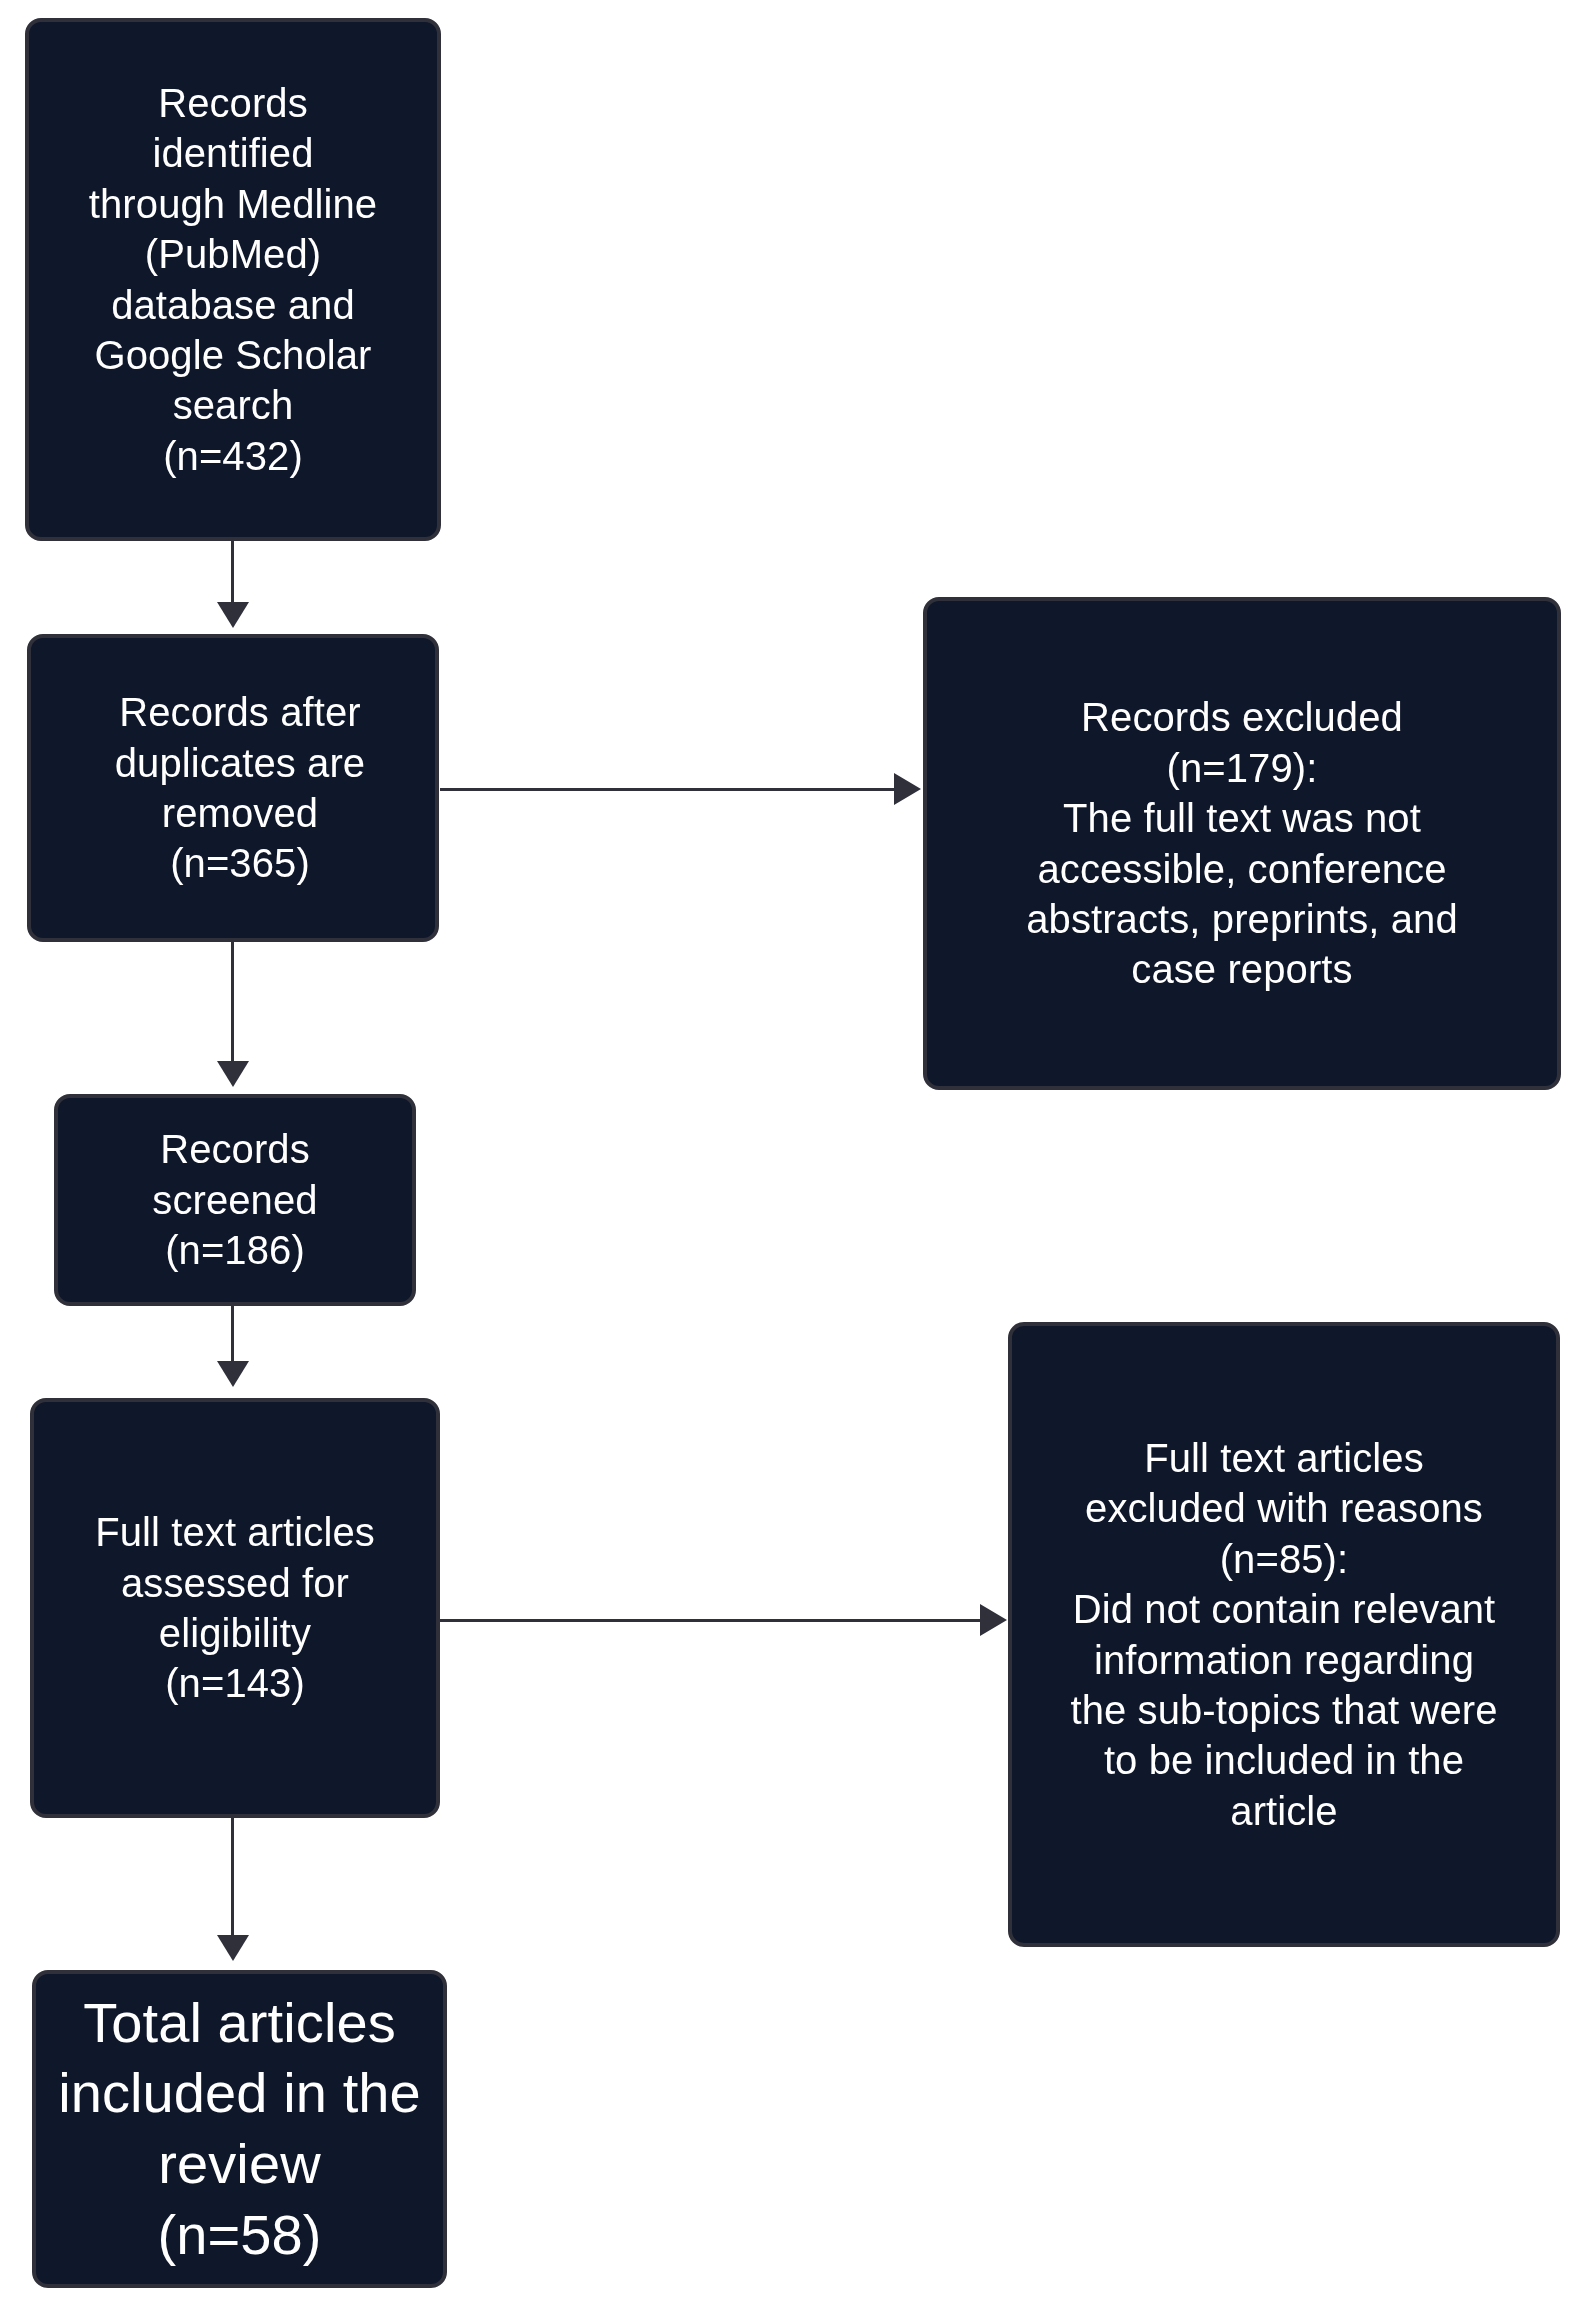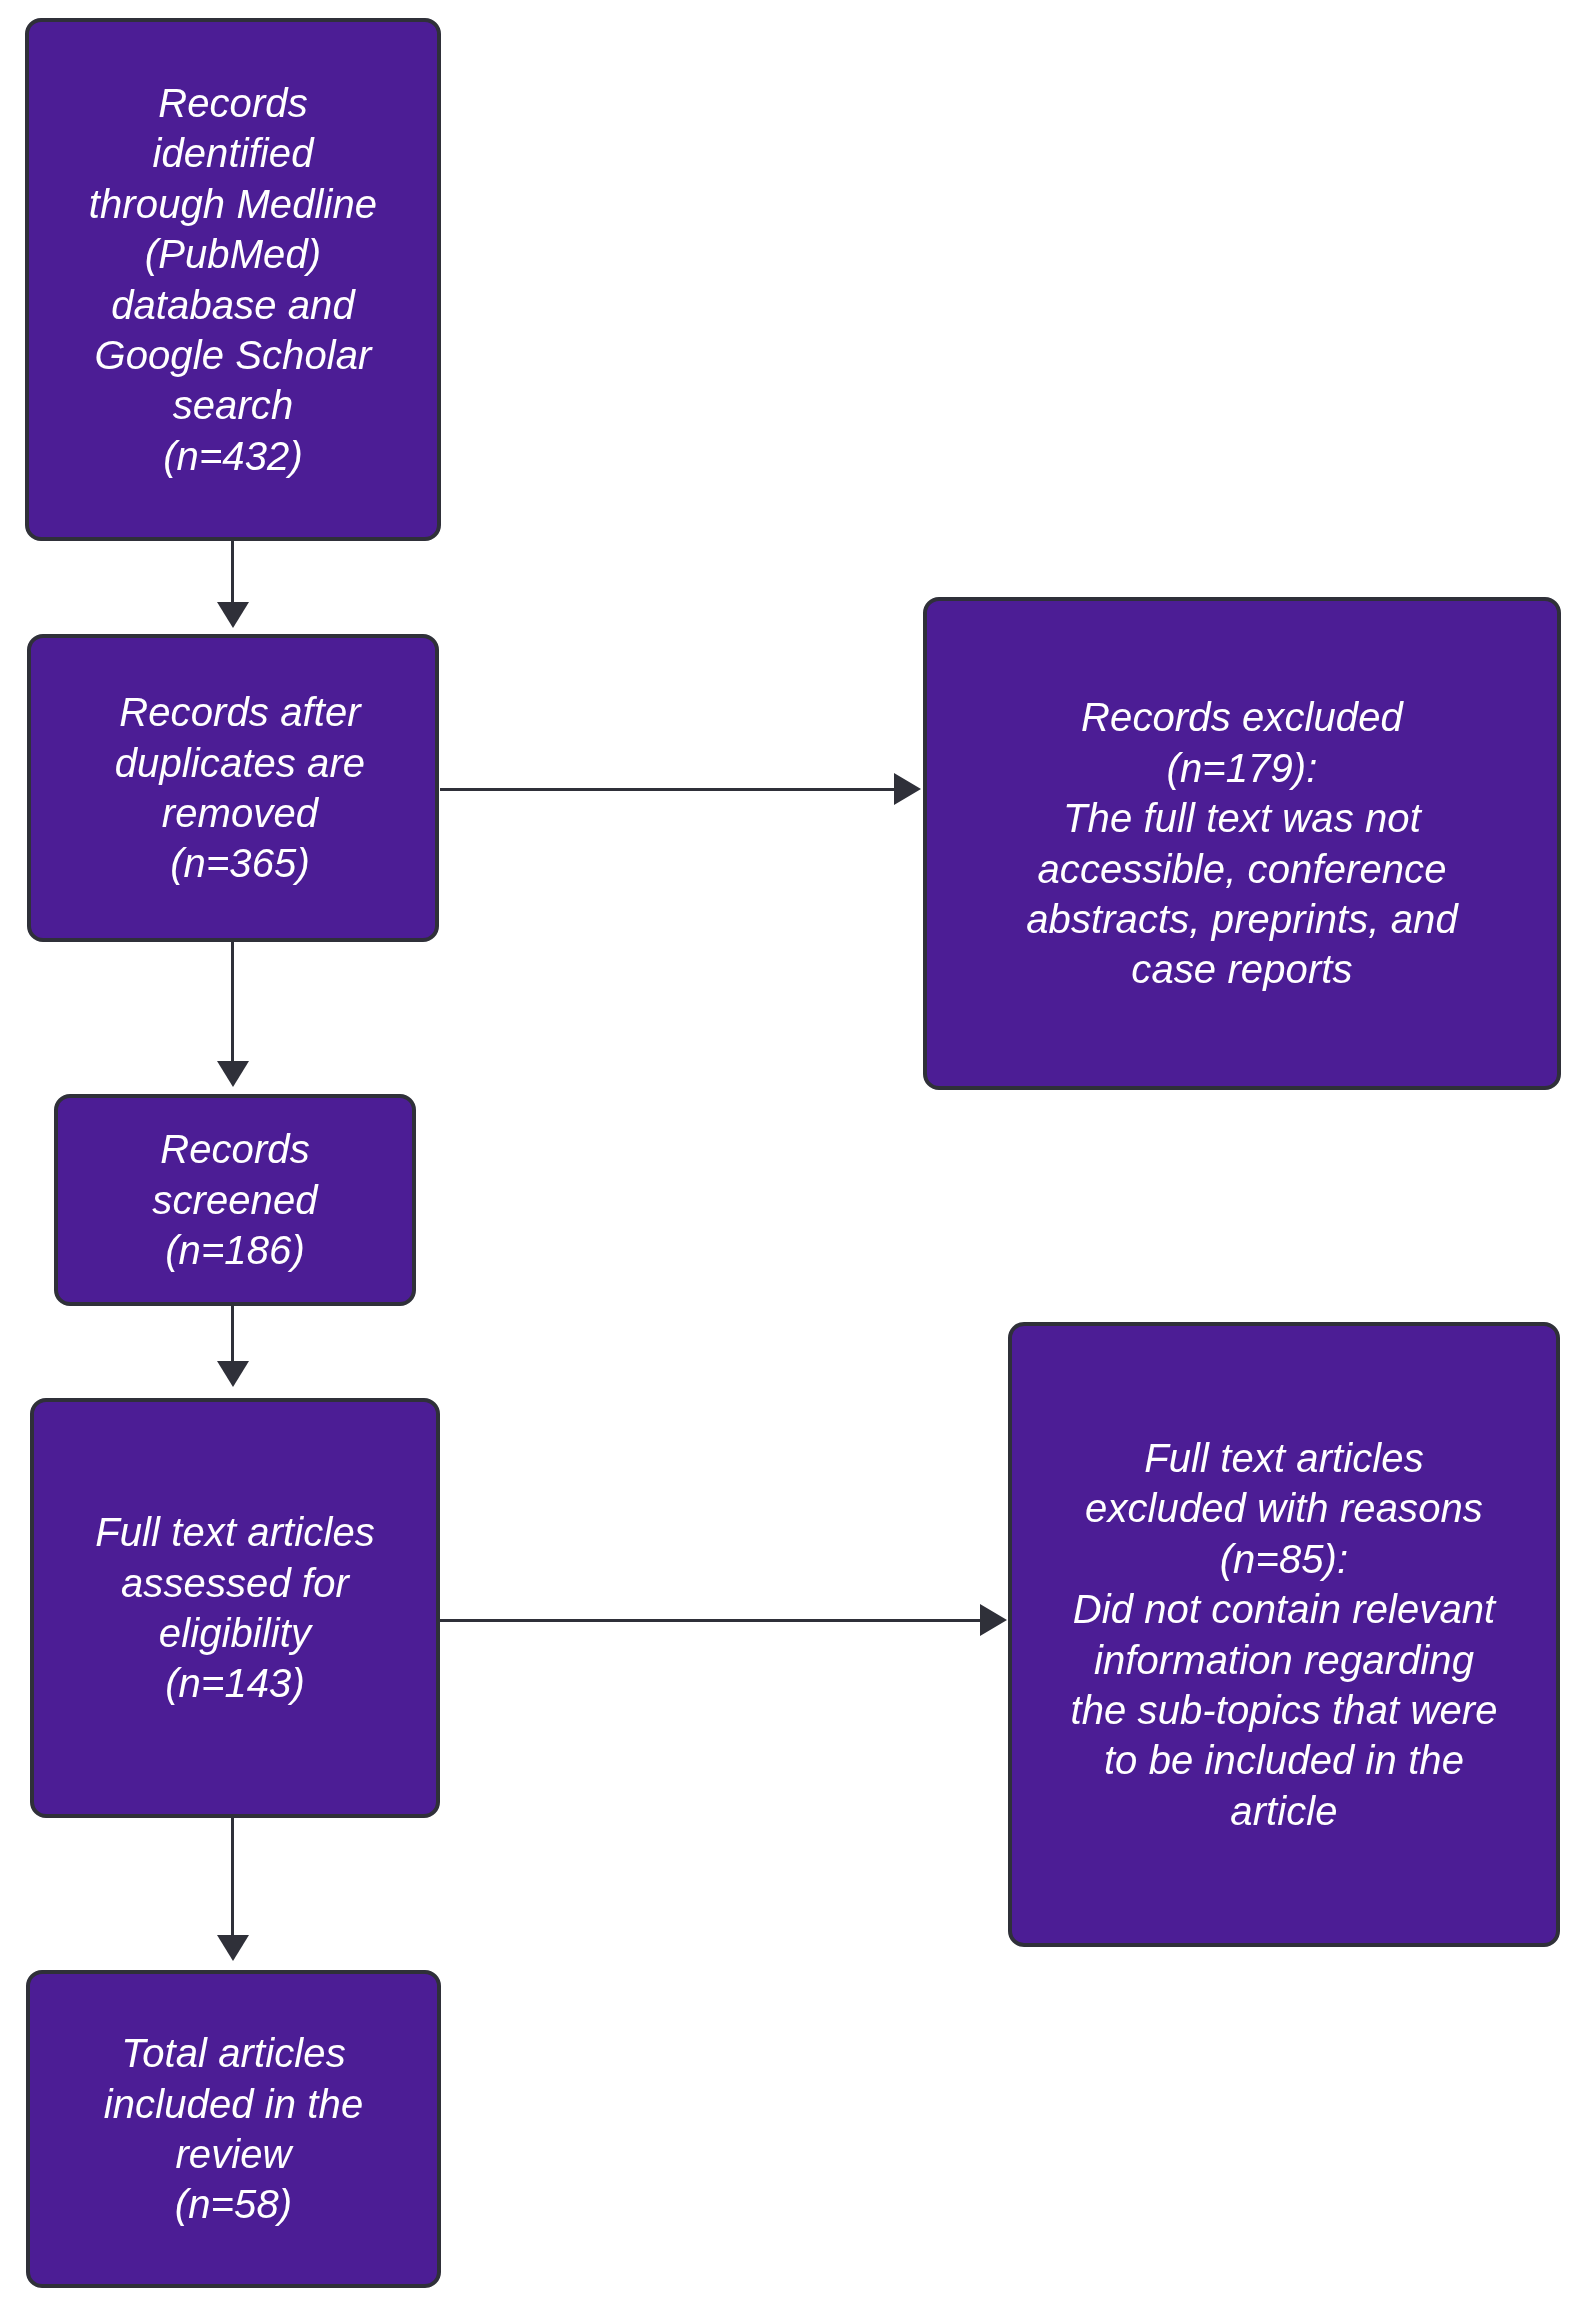--- a/index.html
+++ b/index.html
@@ -14,45 +14,44 @@
   #canvas {
     position: relative;
     width: 1593px;
     height: 2305px;
     background: #ffffff;
     overflow: hidden;
   }
   .node {
     position: absolute;
     box-sizing: border-box;
-    background: #4c1d95;
+    background: #0f172a;
     border: 4px solid #2f3039;
     border-radius: 16px;
     color: #ffffff;
     display: flex;
     align-items: center;
     justify-content: center;
     text-align: center;
     line-height: 1.26;
     letter-spacing: 0.1px;
     font-weight: 400;
     padding: 6px 10px;
     white-space: pre-line;
-    font-style: italic;
     -webkit-font-smoothing: antialiased;
   }
 
   
   #node-identified    { left: 25px;   top: 18px;   width: 416px; height: 523px; font-size: 40px; }
   #node-deduped       { left: 27px;   top: 634px;  width: 412px; height: 308px; font-size: 40px; padding-left: 24px; }
   #node-excluded-1    { left: 923px;  top: 597px;  width: 638px; height: 493px; font-size: 40px; }
   #node-screened      { left: 54px;   top: 1094px; width: 362px; height: 212px; font-size: 40px; }
   #node-fulltext      { left: 30px;   top: 1398px; width: 410px; height: 420px; font-size: 40px; }
   #node-excluded-2    { left: 1008px; top: 1322px; width: 552px; height: 625px; font-size: 40px; }
-  #node-included      { left: 26px;   top: 1970px; width: 415px; height: 318px; font-size: 40px; }
+  #node-included      { left: 32px;   top: 1970px; width: 415px; height: 318px; font-size: 56px; }
 
   
   .edge-line {
     position: absolute;
     background: #2f3039;
   }
   .edge-v { width: 3px; }
   .edge-h { height: 3px; }
 
   .arrow-down {

